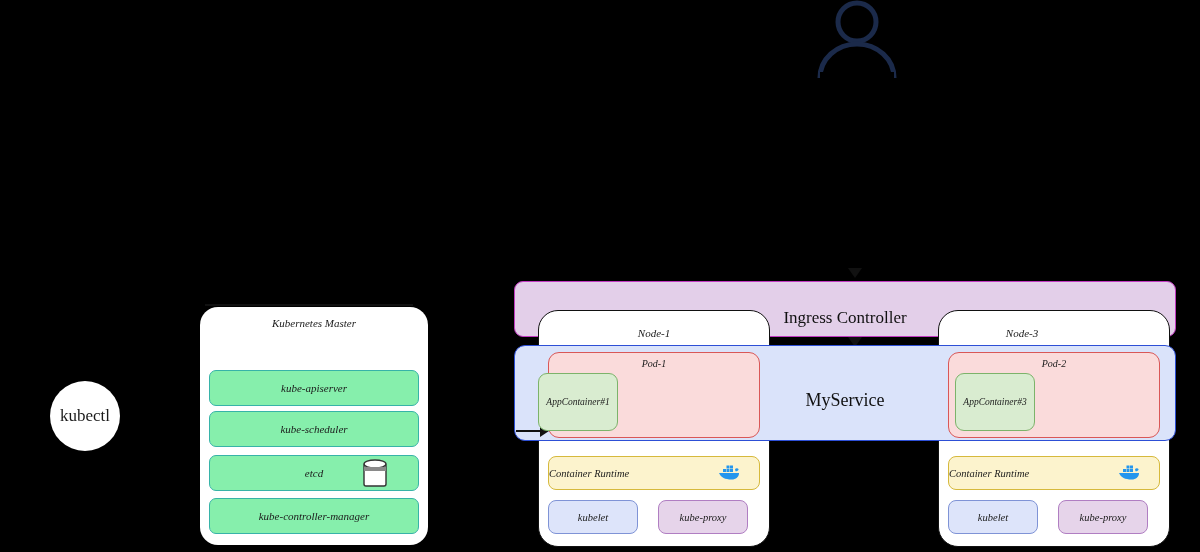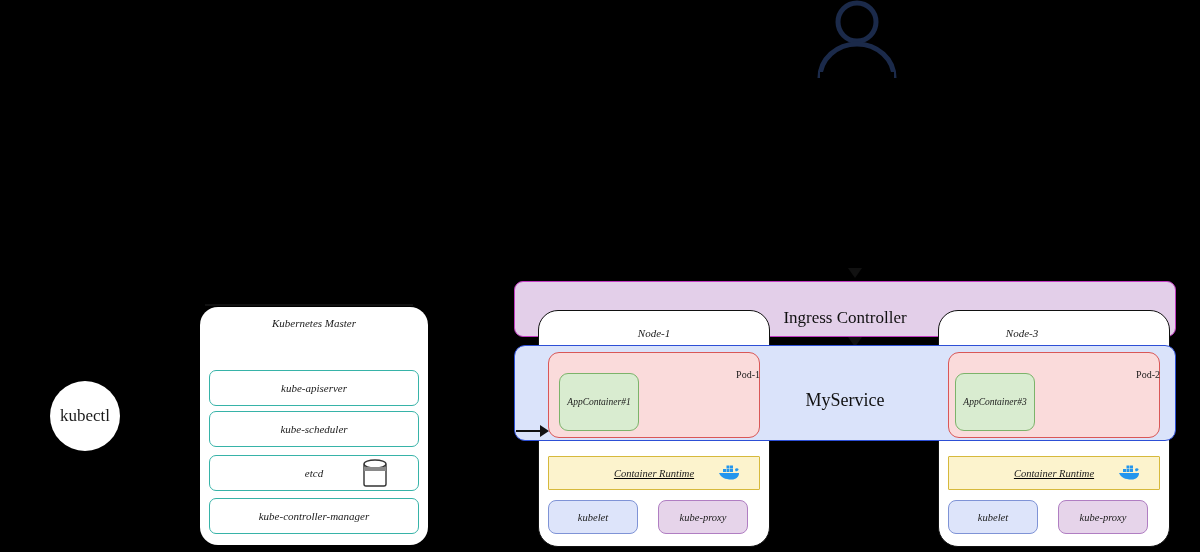--- a/index.html
+++ b/index.html
@@ -16,21 +16,21 @@
   #kubectl{left:50px;top:381px;width:70px;height:70px;border-radius:50%;
            background:#fff;display:flex;align-items:center;justify-content:center;}
   #kubectl span{font-size:17px;color:#1a1a1a;font-family:"Liberation Serif",serif;}
 
   
   #master-topline{left:205px;top:304px;width:208px;height:2px;background:#111;}
   #master{left:200px;top:307px;width:228px;height:238px;background:#fff;
           border-radius:18px;}
   #master-title{left:200px;top:317px;width:228px;text-align:center;
                 font-style:italic;font-size:11px;color:#1a1a1a;}
-  .mrow{left:209px;width:210px;height:36px;background:#ffffff;
+  .mrow{left:209px;width:210px;height:36px;background:#86efac;
         border:1.4px solid #37b3a8;border-radius:7px;
         display:flex;align-items:center;justify-content:center;}
   .mrow span{font-style:italic;font-size:11px;color:#1a1a1a;}
   #mrow0{top:370px;} #mrow1{top:411px;} #mrow2{top:455px;} #mrow3{top:498px;}
   #etcd-icon{left:361px;top:459px;width:28px;height:30px;}
 
   
   #ingress{left:514px;top:281px;width:662px;height:56px;
            background:#e3cfe9;border:1.6px solid #c23ac2;border-radius:9px;}
   #ingress-label{left:514px;top:308px;width:662px;text-align:center;
@@ -57,36 +57,36 @@
   #node1{left:538px;top:310px;}
   #node3{left:938px;top:310px;}
   .node-title{width:232px;text-align:center;font-style:italic;
               font-size:11px;color:#1a1a1a;margin-top:9px;}
   #node1-title{left:538px;top:318px;} #node3-title{left:906px;top:318px;}
 
   
   .pod{width:212px;height:86px;background:#fadbdb;
        border:1.5px solid #d95757;border-radius:11px;}
   #pod1{left:548px;top:352px;} #pod2{left:948px;top:352px;}
-  .pod-title{width:212px;text-align:right;
-             font-size:10px;color:#1a1a1a;margin-top:11px;}
+  .pod-title{width:212px;text-align:center;font-style:italic;
+             font-size:10px;color:#1a1a1a;}
   #pod1-title{left:548px;top:358px;} #pod2-title{left:948px;top:358px;}
 
   .appc{width:80px;height:58px;border-radius:9px;display:flex;
         align-items:center;justify-content:center;}
   .appc span{font-style:italic;font-size:9.5px;color:#1a1a1a;}
   .appc-green{background:#d9ecd0;border:1.5px solid #7cb36a;}
   .appc-blue{background:#b9daf2;border:1.5px solid #3d8fc9;}
-  #appc1{left:559px;top:373px;} #appc2{left:668px;top:373px;}
+  #appc1{left:538px;top:373px;} #appc2{left:668px;top:373px;}
   #appc3{left:955px;top:373px;} #appc4{left:1068px;top:373px;}
 
   
   .runtime{width:212px;height:34px;background:#fcf3cd;
-           border:1.4px solid #d6b93c;border-radius:1px;
-           display:flex;align-items:center;justify-content:center;text-decoration:underline;}
+           border:1.4px solid #d6b93c;border-radius:8px;
+           display:flex;align-items:center;justify-content:flex-start;}
   .runtime span{font-style:italic;font-size:10.5px;color:#1a1a1a;}
   #rt1{left:548px;top:456px;} #rt2{left:948px;top:456px;}
   .docker-icon{width:24px;height:18px;}
   #docker1{left:718px;top:463px;} #docker2{left:1118px;top:463px;}
 
   
   .small-box{width:90px;height:34px;border-radius:8px;
              display:flex;align-items:center;justify-content:center;}
   .small-box span{font-style:italic;font-size:10.5px;color:#1a1a1a;}
   .kubelet{background:#dde4fa;border:1.4px solid #7f93d6;}

